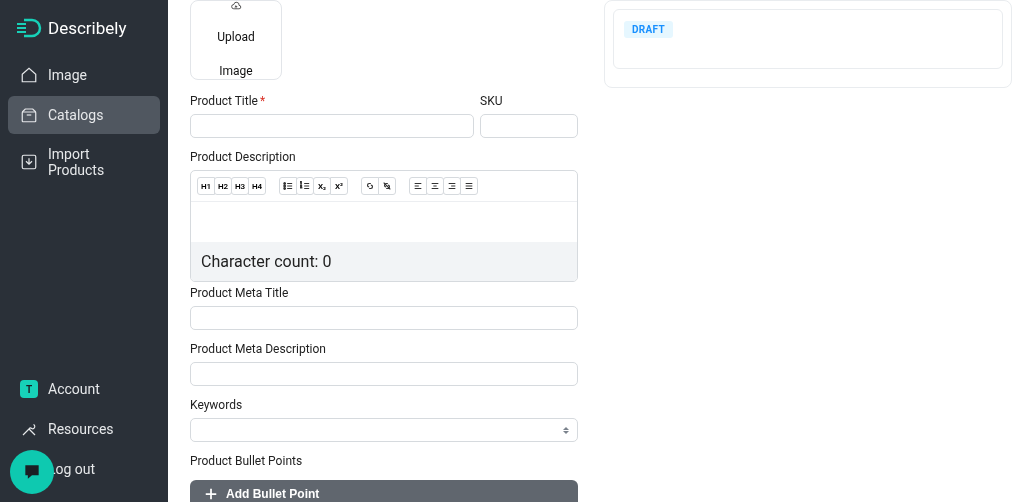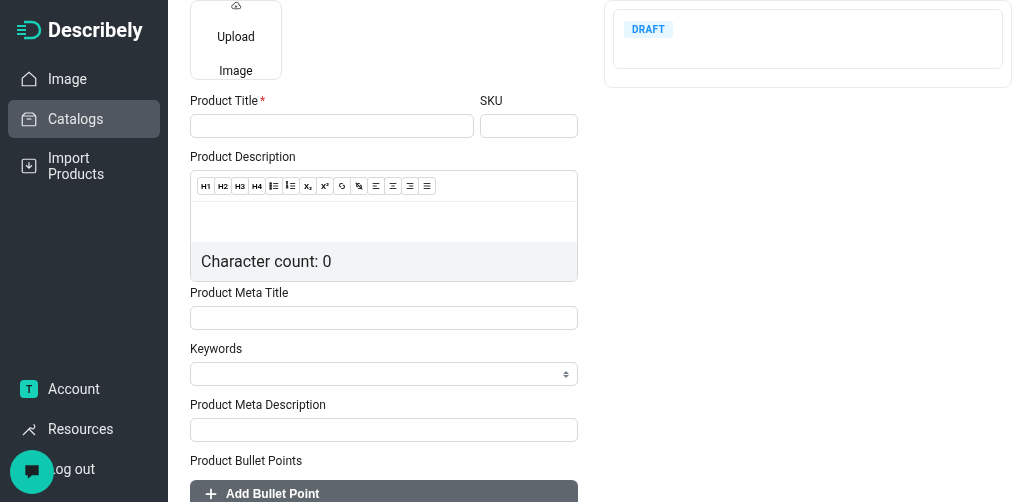--- a/index.html
+++ b/index.html
@@ -20,22 +20,22 @@
     color: #fff;
     display: flex;
     flex-direction: column;
     padding: 12px 8px;
   }
   .logo {
     display: flex;
     align-items: center;
     gap: 6px;
     padding: 6px 8px 18px 8px;
-    font-weight: 700;
-    font-size: 20px;
+    font-weight: 400;
+    font-size: 17px;
   }
   .logo-icon {
     width: 26px; height: 20px;
     color: #17d1b8;
     display: inline-flex;
     align-items: center;
   }
   .nav-top { flex: 1; }
   .nav-item {
     display: flex;
@@ -119,20 +119,21 @@
   .field-title { flex: 1; }
   .field-sku { width: 98px; }
 
   .desc-wrap {
     border: 1px solid #d6dade;
     border-radius: 5px;
     overflow: hidden;
   }
   .toolbar {
     display: flex;
+    gap: 14px;
     padding: 6px 6px;
     border-bottom: 1px solid #eceef1;
   }
   .tool-group { display: flex; gap: 0; }
   .tb {
     min-width: 18px; height: 18px;
     border: 1px solid #d6dade;
     border-radius: 3px;
     display: inline-flex; align-items: center; justify-content: center;
     font-size: 8px; font-weight: 600;
@@ -376,34 +377,34 @@
         <div class="char-bar">Character count: 0</div>
       </div>
     </div>
 
     <div class="field" style="margin-bottom:12px;">
       <label>Product Meta Title</label>
       <input type="text" style="">
     </div>
 
     <div class="field" style="margin-bottom:12px;">
+      <label>Product Meta Description</label>
+      <input type="text" style="">
+    </div>
+
+    <div class="field" style="margin-bottom:12px;">
       <label>Keywords</label>
       <div class="keywords">
         <span class="kw-caret">
           <span class="kw-up"></span>
             <span class="kw-down"></span>
         </span>
       </div>
     </div>
 
-    <div class="field" style="margin-bottom:12px;">
-      <label>Product Meta Description</label>
-      <input type="text" style="">
-    </div>
-
     <div class="field">
       <label>Product Bullet Points</label>
       <button class="add-bullet">
         <svg viewBox="0 0 16 16">
             <path d="M8 2 V14 M2 8 H14"></path>
           </svg>
         <span>Add Bullet Point</span>
       </button>
     </div>
 

